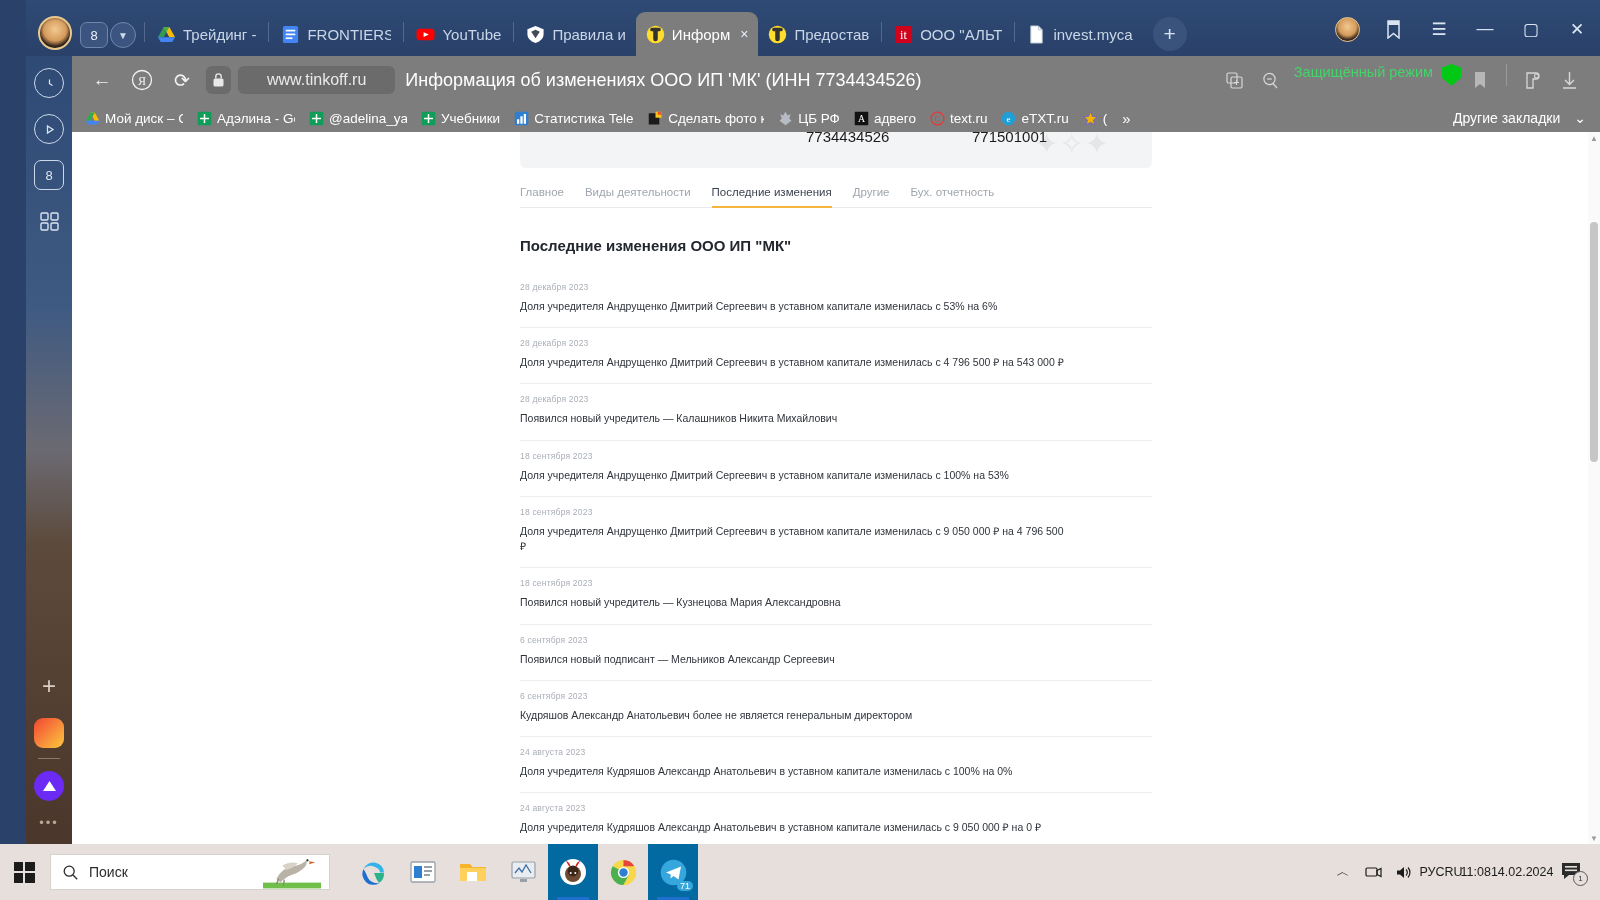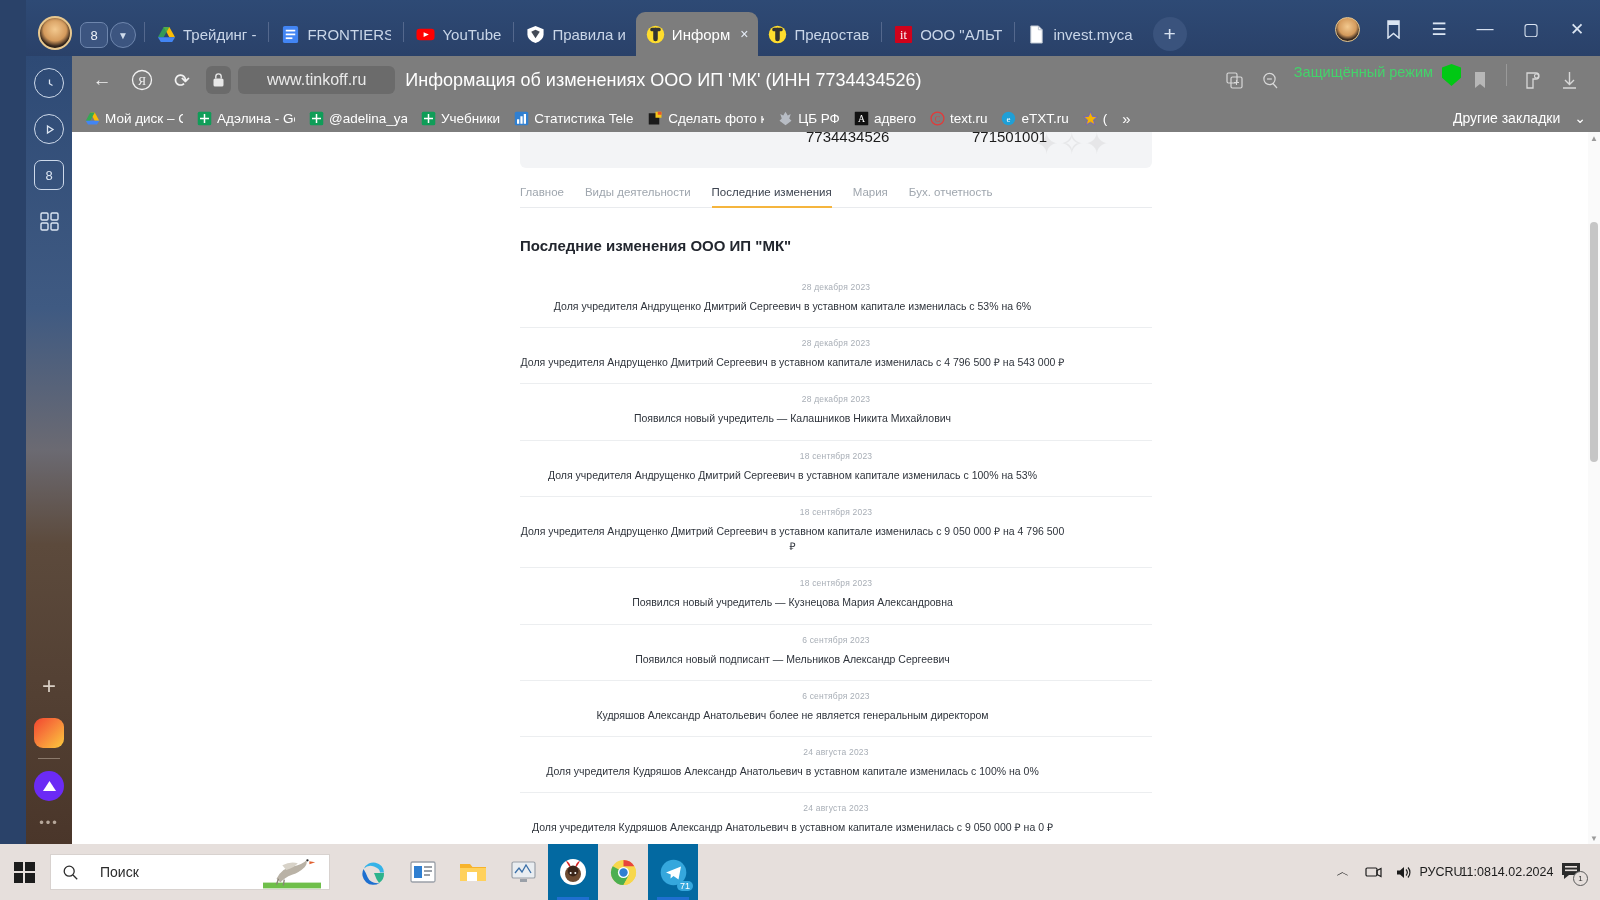--- a/index.html
+++ b/index.html
@@ -185,21 +185,21 @@
     border-bottom:1px solid #e9ebee; padding-bottom:9px; position:relative;
   }
   .navtabs .nt{ position:relative; padding-bottom:9px; margin-bottom:-9px;}
   .navtabs .nt.active{ color:#3d4450; }
   .navtabs .nt.active:after{
     content:""; position:absolute; left:0; right:0; bottom:-1px; height:2px; background:#f5b53d;
   }
   h1.sec{
     font-size:15px; color:#22262e; margin:29px 0 0; font-weight:bold;
   }
-  .feed{ margin-top:18px;text-align:center; }
+  .feed{ margin-top:18px; }
   .ev{ padding:10px 0 13px; border-bottom:1px solid #eceef0;}
   .ev .date{ font-size:8.5px; color:#a8aeb6; letter-spacing:.2px; }
   .ev .txt{ font-size:10.5px; color:#2d3views; }
   .ev .txt{ color:#2f343c; margin-top:7px; line-height:1.45; max-width:545px;}
 
   
   .pscroll{
     position:absolute; right:0; top:132px; width:12px; height:712px; background:#fafafa;
   }
   .pscroll .thumb{
@@ -217,21 +217,21 @@
     background:#e6dfdc; display:flex; align-items:center;
   }
   .start{
     width:48px;height:56px;display:flex;align-items:center;justify-content:center;
   }
   .win-logo{ width:21px;height:21px; display:grid; grid-template-columns:1fr 1fr;
              grid-template-rows:1fr 1fr; gap:2.5px;}
   .win-logo i{ background:#1c1c1c; display:block;}
   .searchbox{
     width:280px;height:36px;background:#ffffff;border:1px solid #d8d2cf;
-    display:flex;align-items:center;gap:22px;padding:0 12px;position:relative;overflow:hidden;
+    display:flex;align-items:center;gap:11px;padding:0 12px;position:relative;overflow:hidden;
     margin-left:2px;
   }
   .searchbox .sl{ font-size:14px;color:#2b2b2b;}
   .bird{
     position:absolute; right:8px; bottom:0; width:58px;height:36px;
   }
   .tbicons{ display:flex; align-items:center; gap:0; margin-left:18px;}
   .tbi{
     width:50px;height:56px;display:flex;align-items:center;justify-content:center;
     position:relative;
@@ -559,21 +559,21 @@
         </div>
         <div class="hero-wm">✦✧✦</div>
       </div>
 
       <div class="content">
 
         <div class="navtabs">
           <div class="nt">Главное</div>
           <div class="nt">Виды деятельности</div>
           <div class="nt active">Последние изменения</div>
-          <div class="nt">Мария</div>
+          <div class="nt">Другие</div>
           <div class="nt">Бух. отчетность</div>
         </div>
 
         <h1 class="sec">Последние изменения ООО ИП "МК"</h1>
 
         <div class="feed">
           <div class="ev">
             <div class="date">28 декабря 2023</div>
             <div class="txt">Доля учредителя Андрущенко Дмитрий Сергеевич в уставном капитале изменилась с 53% на 6%</div>
           </div>

